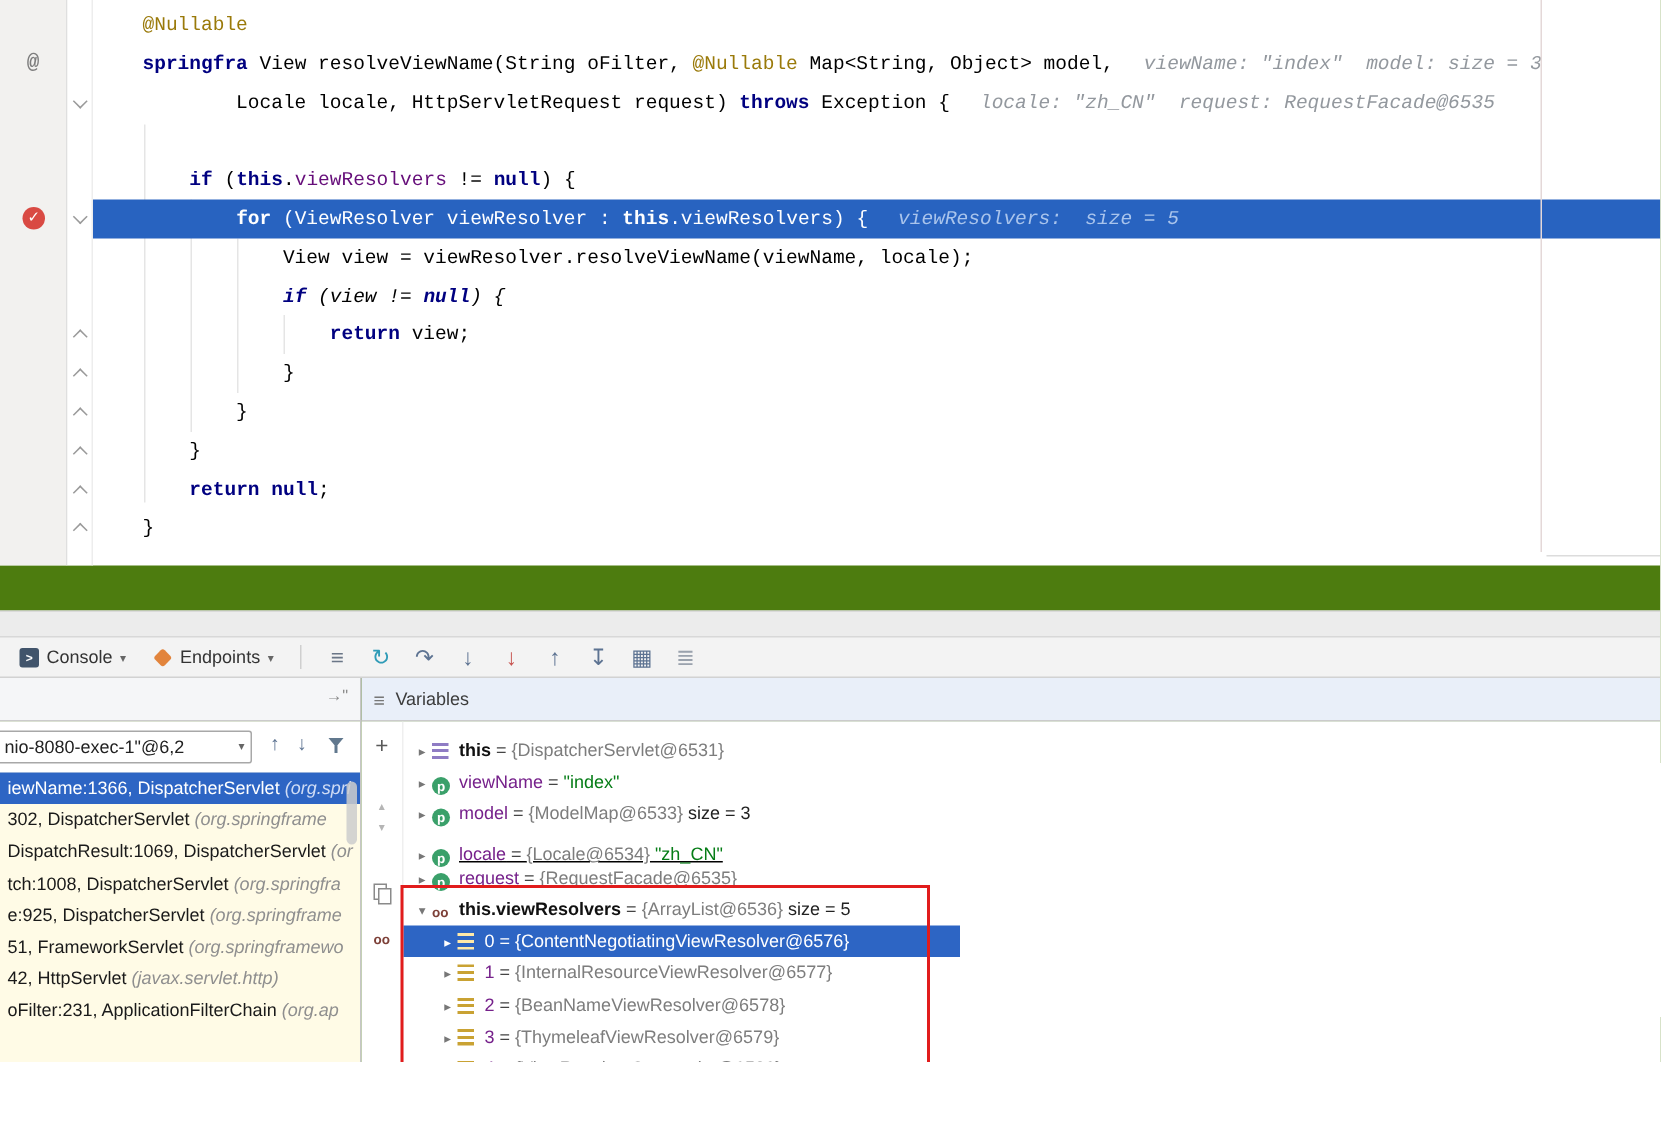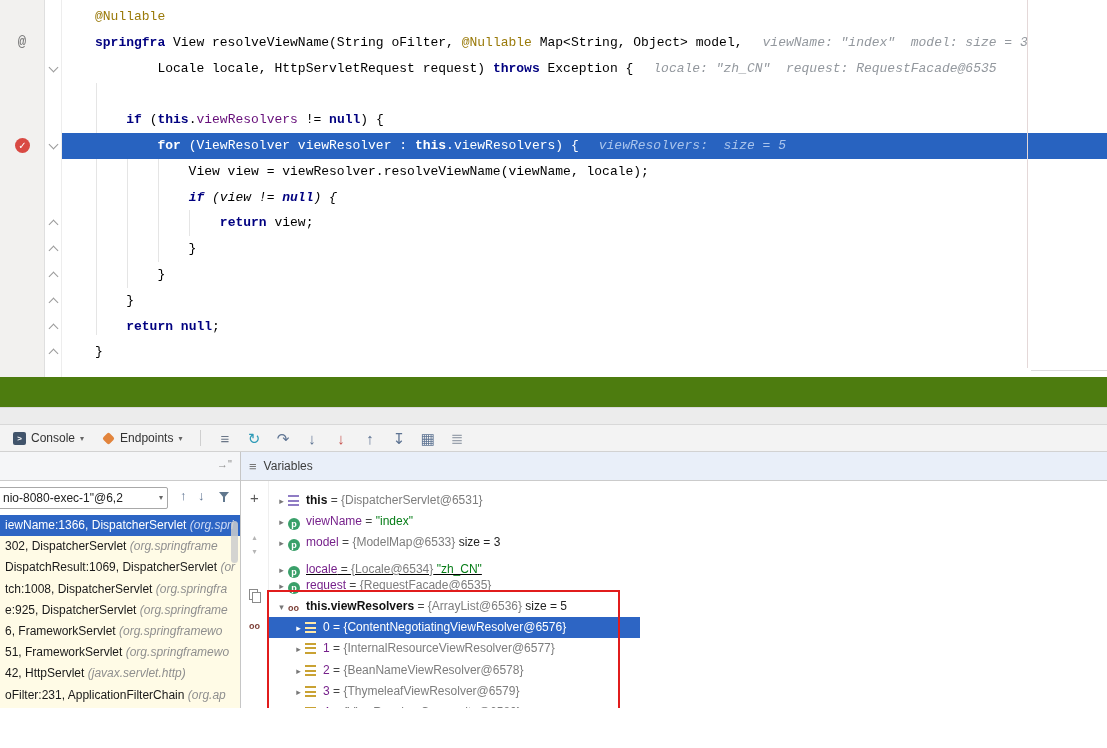--- a/index.html
+++ b/index.html
@@ -197,21 +197,20 @@
     </div>
     <span id="frames-up" class="fnav">↑</span>
     <span id="frames-down" class="fnav">↓</span>
     <span id="frames-funnel"></span>
     <div id="frames-list">
         <div class="frow sel"><span class="main">iewName:1366, DispatcherServlet </span><span class="pkg">(org.spri</span></div>
         <div class="frow"><span class="main">302, DispatcherServlet </span><span class="pkg">(org.springframe</span></div>
         <div class="frow"><span class="main">DispatchResult:1069, DispatcherServlet </span><span class="pkg">(or</span></div>
         <div class="frow"><span class="main">tch:1008, DispatcherServlet </span><span class="pkg">(org.springfra</span></div>
         <div class="frow"><span class="main">e:925, DispatcherServlet </span><span class="pkg">(org.springframe</span></div>
-        <div class="frow"><span class="main">6, FrameworkServlet </span><span class="pkg">(org.springframewo</span></div>
         <div class="frow"><span class="main">51, FrameworkServlet </span><span class="pkg">(org.springframewo</span></div>
         <div class="frow"><span class="main">42, HttpServlet </span><span class="pkg">(javax.servlet.http)</span></div>
         <div class="frow"><span class="main">oFilter:231, ApplicationFilterChain </span><span class="pkg">(org.ap</span></div>
       </div>
     <div id="frames-scroll"></div>
   </div>
 
   <div id="vars-panel">
     <div id="vars-toolbar">
         <span class="vti vti-add" style="top: 8px;">+</span>

